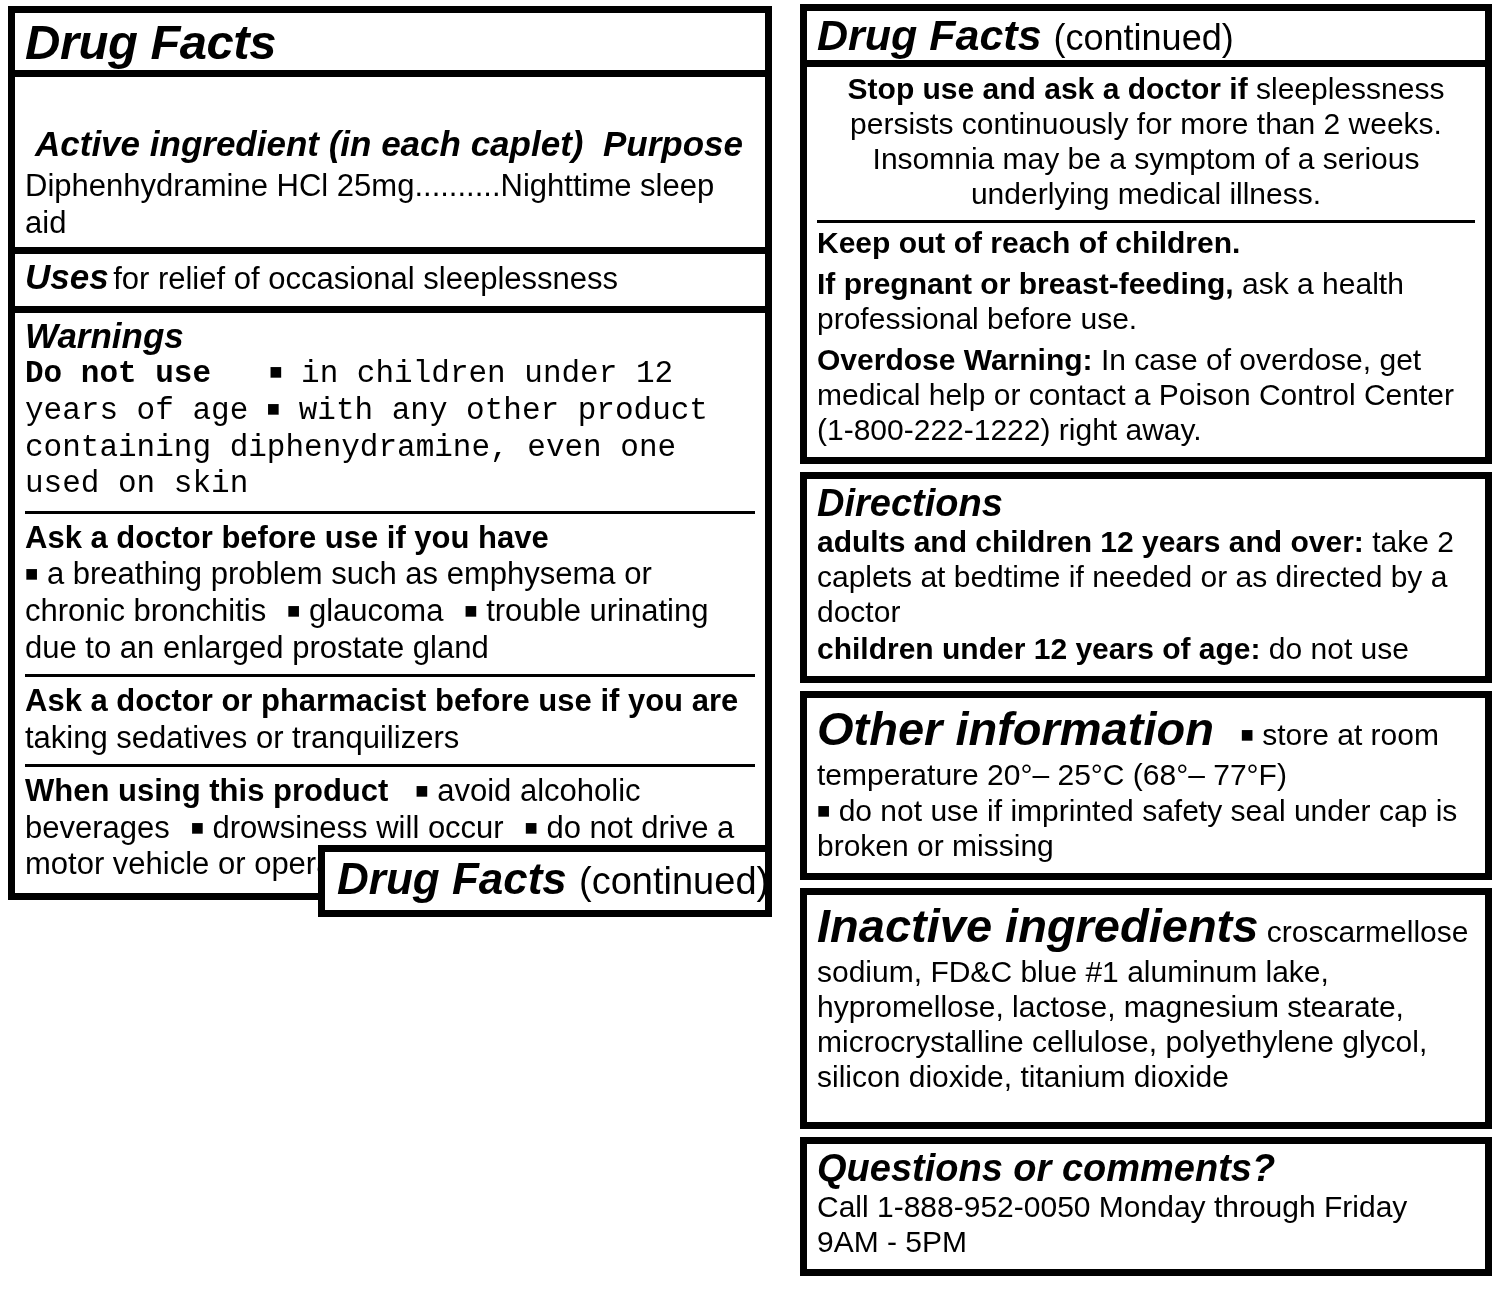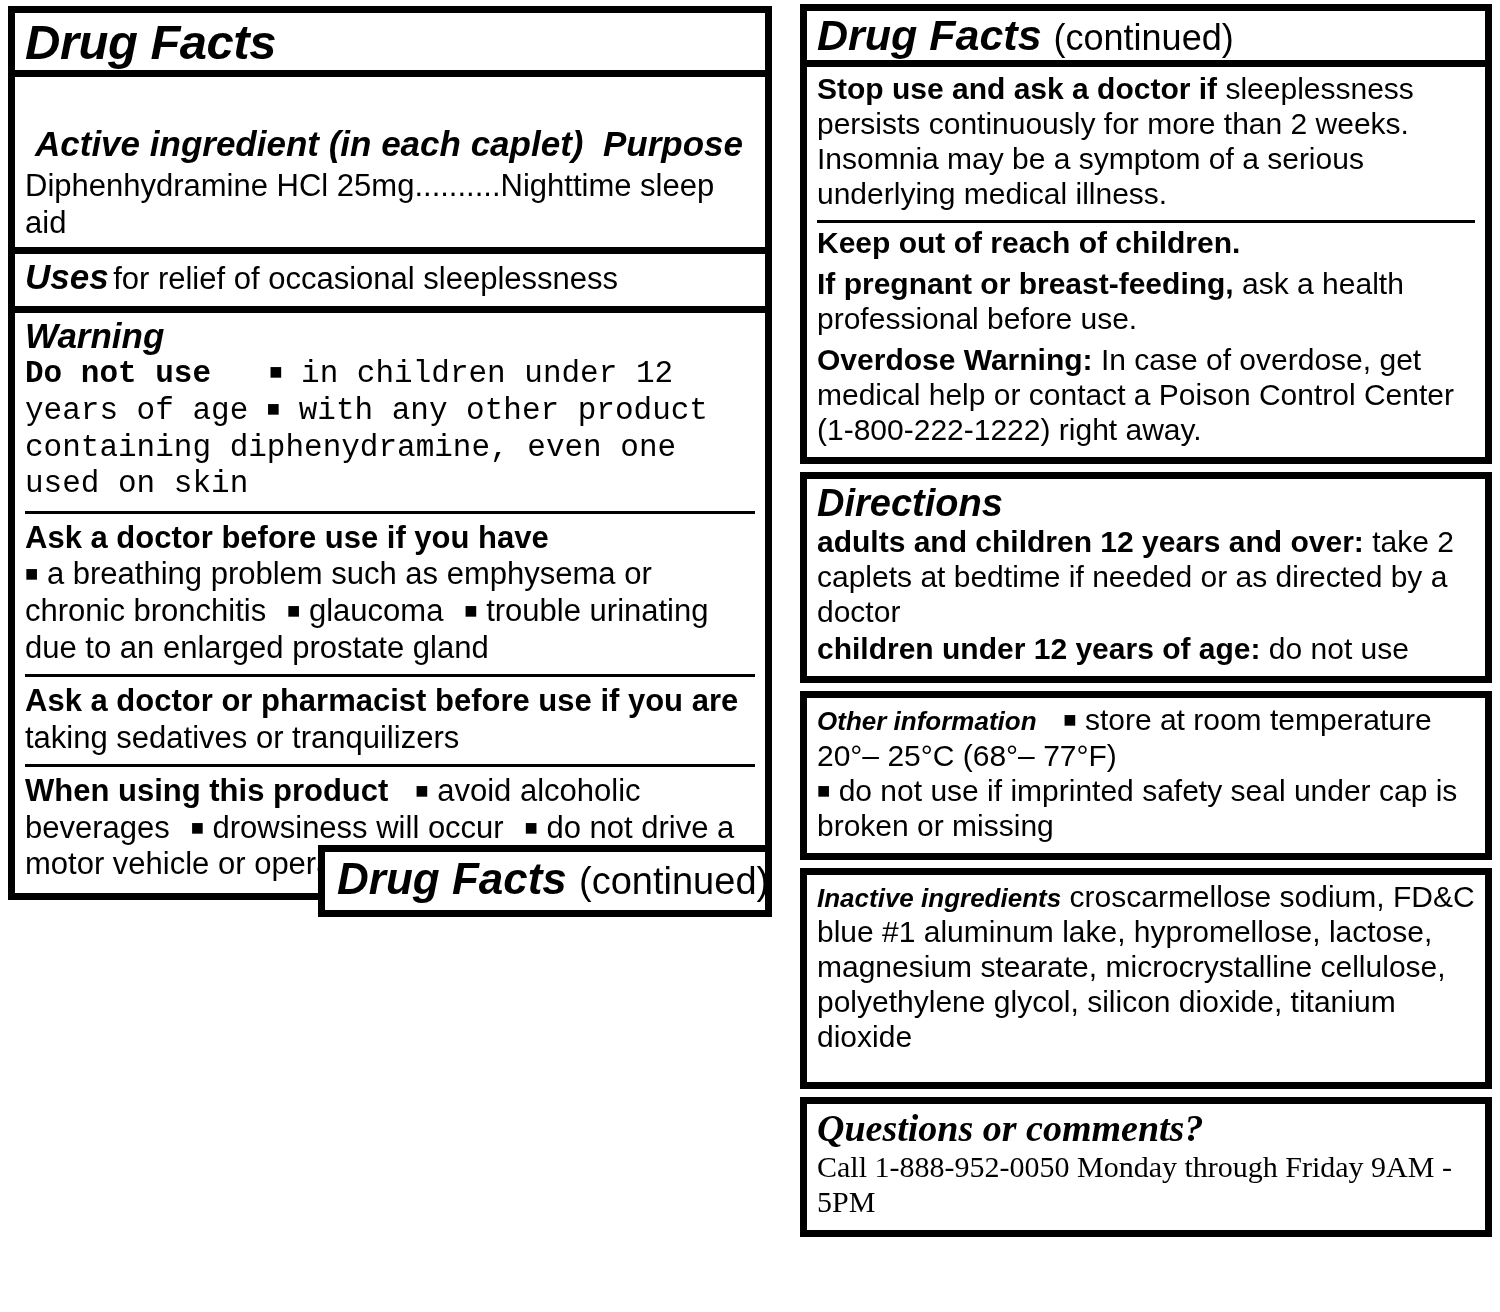--- a/index.html
+++ b/index.html
@@ -111,21 +111,21 @@
     left: 800px;
     top: 4px;
     width: 692px;
   }
   .rPanel {
     border: 7px solid #000;
     box-sizing: border-box;
     width: 692px;
     margin-bottom: 8px;
   }
-  .rPanel.last { margin-bottom: 0; font-family: Liberation Serif, serif; }
+  .rPanel.last { margin-bottom: 0; }
   .rTitle {
     font-style: italic;
     font-weight: bold;
     font-size: 43px;
     line-height: 1.05;
     padding: 2px 10px 2px 10px;
   }
   .rTitle .cont {
     font-style: normal;
     font-weight: normal;
@@ -140,21 +140,21 @@
   }
   .pbody {
     font-size: 30px;
     line-height: 1.17;
     padding: 0 10px 6px 10px;
   }
   .pbody.tight { padding-bottom: 2px; }
   .inlineTitle {
     font-style: italic;
     font-weight: bold;
-    font-size: 26px;
+    font-size: 47px;
   }
 </style>
 </head>
 <body>
 
 <div class="page">
 
   <div class="leftCol">
     <div class="leftPanel">
 
@@ -170,21 +170,21 @@
       </div>
       <div class="thickrule"></div>
 
       <div class="sect" style="padding-top:4px;padding-bottom:8px;">
         <span class="bigItal">Uses</span>
         <span class="body">for relief of occasional sleeplessness</span>
       </div>
       <div class="thickrule"></div>
 
       <div class="sect" style="padding-top:4px;">
-        <div class="bigItal">Warning</div>
+        <div class="bigItal">Warnings</div>
 
         <div class="body" style="margin-top:2px;font-family:Liberation Mono, monospace;">
           <span class="bd">Do not use</span>
           <span class="sq">&nbsp;&nbsp;&nbsp;■</span>
           <span>in children under 12 years of age</span>
           <span class="sq">■</span>
           <span>with any other product containing diphenydramine, even one used on skin</span>
         </div>
       </div>
       <div class="rule"></div>
@@ -232,21 +232,21 @@
 
   <div class="rightCol">
 
     <div class="rPanel">
       <div class="rTitle">
         <span>Drug Facts</span>
         <span class="cont">(continued)</span>
       </div>
       <div class="thickrule"></div>
 
-      <div class="pbody" style="padding-top:4px;">
+      <div class="pbody" style="padding-top:4px;text-align:center;">
         <span class="bd">Stop use and ask a doctor if</span>
         <span>sleeplessness persists continuously for more than 2 weeks. Insomnia may be a symptom of a serious underlying medical illness.</span>
       </div>
       <div class="rule"></div>
 
       <div class="pbody tight">
         <span class="bd">Keep out of reach of children.</span>
       </div>
       <div class="pbody" style="padding-top:4px;">
         <span class="bd">If pregnant or breast-feeding,</span>

